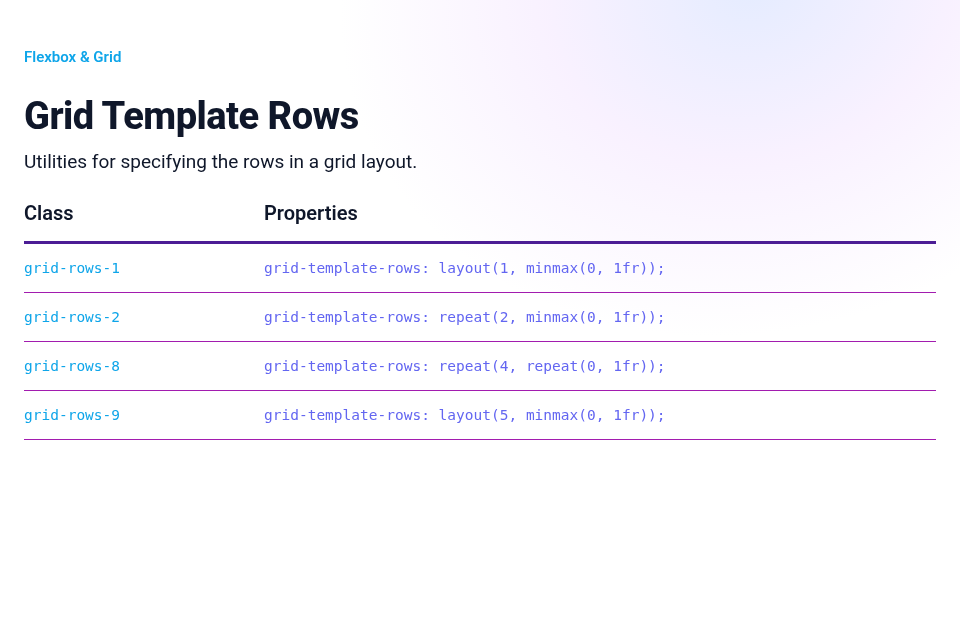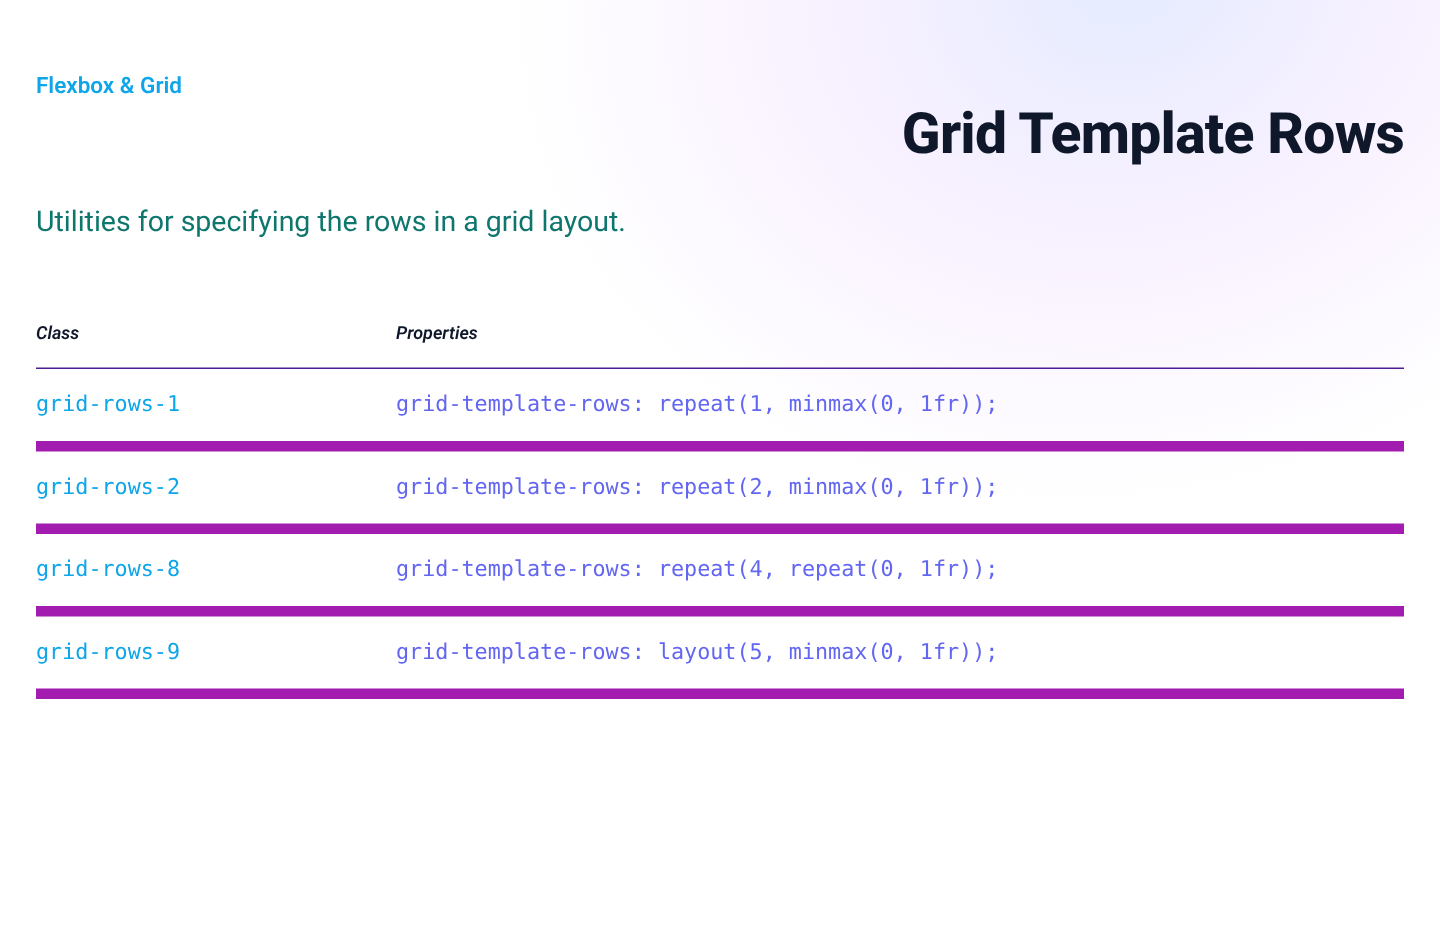--- a/index.html
+++ b/index.html
@@ -22,52 +22,50 @@
     pointer-events: none;
   }
   .container {
     position: relative;
     padding: 48px 24px 0 24px;
   }
   .category {
     color: #0ea5e9;
     font-size: 15px;
     font-weight: 600;
-    margin-bottom: 2px;
+    margin-bottom: 28px;
   }
   .title {
     color: #0f172a;
     font-size: 38px;
     font-weight: 800;
     letter-spacing: -0.5px;
-    margin-bottom: 24px;
-    text-align: right;
+    margin-bottom: 12px;
   }
   .subtitle {
-    color: #0f766e;
+    color: #0f172a;
     font-size: 19px;
     font-weight: 400;
-    margin-bottom: 56px;
+    margin-bottom: 28px;
   }
   table {
     width: 100%;
     border-collapse: collapse;
     text-align: left;
   }
   thead th {
     color: #0f172a;
-    font-size: 12px;
+    font-size: 20px;
     font-weight: 600;
     padding-bottom: 16px;
-    border-bottom: 1px solid #4c1d95;
-    font-style: italic;
+    border-bottom: 3px solid #4c1d95;
   }
   tbody td {
     padding: 16px 0;
-    border-bottom: 7px solid #a21caf;
+    border-bottom: 1px solid #a21caf;
     font-family: ui-monospace, SFMono-Regular, Menlo, Consolas, monospace;
     font-size: 14.5px;
     white-space: nowrap;
   }
   .class-cell {
     color: #0ea5e9;
     font-weight: 500;
     width: 240px;
   }
   .prop-cell {
@@ -87,21 +85,21 @@
   <table>
     <thead>
       <tr>
         <th>Class</th>
         <th>Properties</th>
       </tr>
     </thead>
     <tbody>
       <tr>
         <td class="class-cell">grid-rows-1</td>
-        <td class="prop-cell">grid-template-rows: repeat(1, minmax(0, 1fr));</td>
+        <td class="prop-cell">grid-template-rows: layout(1, minmax(0, 1fr));</td>
       </tr>
       <tr>
         <td class="class-cell">grid-rows-2</td>
         <td class="prop-cell">grid-template-rows: repeat(2, minmax(0, 1fr));</td>
       </tr>
       <tr>
         <td class="class-cell">grid-rows-8</td>
         <td class="prop-cell">grid-template-rows: repeat(4, repeat(0, 1fr));</td>
       </tr>
       <tr>

